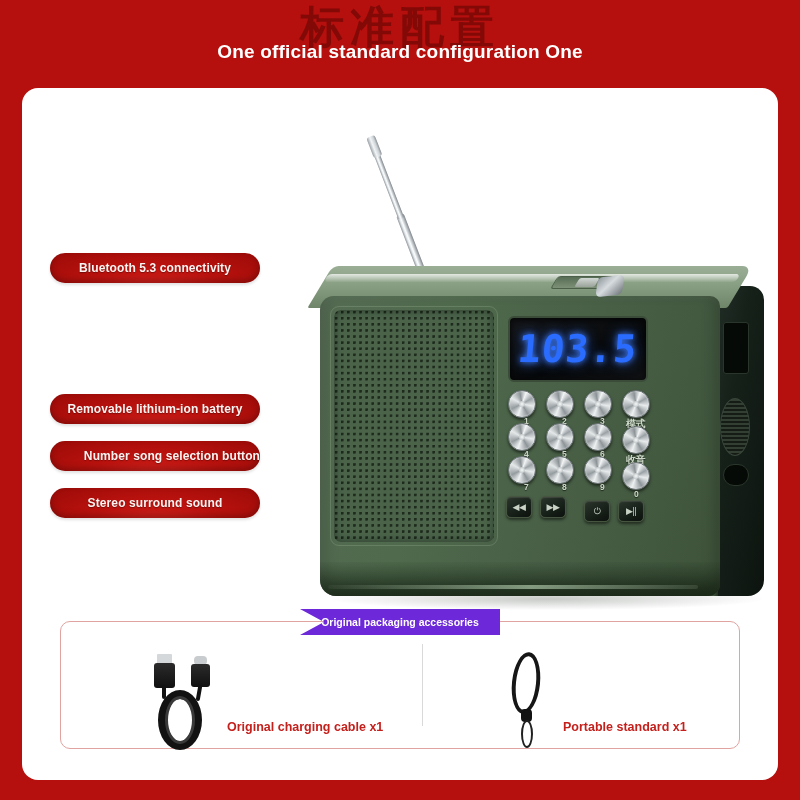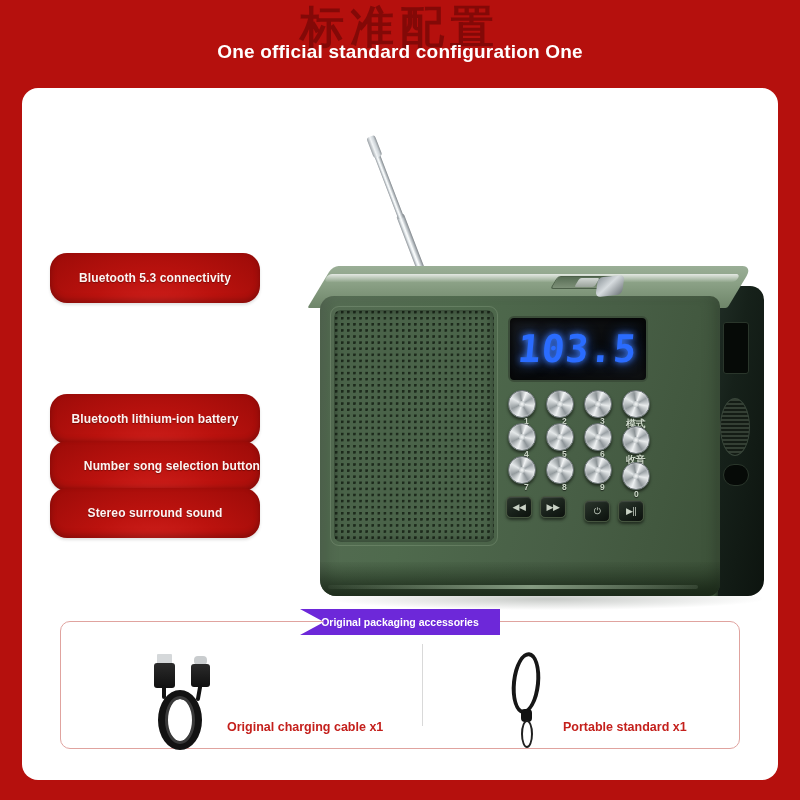--- a/index.html
+++ b/index.html
@@ -74,21 +74,21 @@
     color: #141414;
     letter-spacing: -0.5px;
     white-space: nowrap;
   }
 
   
   .pill {
     position: absolute;
     left: 28px;
     width: 210px;
-    height: 50px;
+    height: 30px;
     border-radius: 17px;
     background: radial-gradient(ellipse at 50% 120%, #d4231f 0%, #bb120e 45%, #9b0b08 100%);
     box-shadow: inset 0 -3px 6px rgba(0,0,0,0.25), 0 2px 3px rgba(0,0,0,0.12);
     display: flex;
     align-items: center;
     justify-content: center;
     color: #fdf4f2;
     font-size: 12px;
     font-weight: bold;
     letter-spacing: 0.1px;
@@ -493,21 +493,21 @@
   <div class="header-title">One official standard configuration One</div>
 </div>
 
 <div class="card">
 
 
   <div class="pill pill-1">
     <span>Bluetooth 5.3 connectivity</span>
   </div>
   <div class="pill pill-4">
-    <span>Bluetooth lithium-ion battery</span>
+    <span>Removable lithium-ion battery</span>
   </div>
   <div class="pill pill-5">
     <span>Number song selection button</span>
   </div>
   <div class="pill pill-6">
     <span>Stereo surround sound</span>
   </div>
 
   <div class="radio-stage">
 

